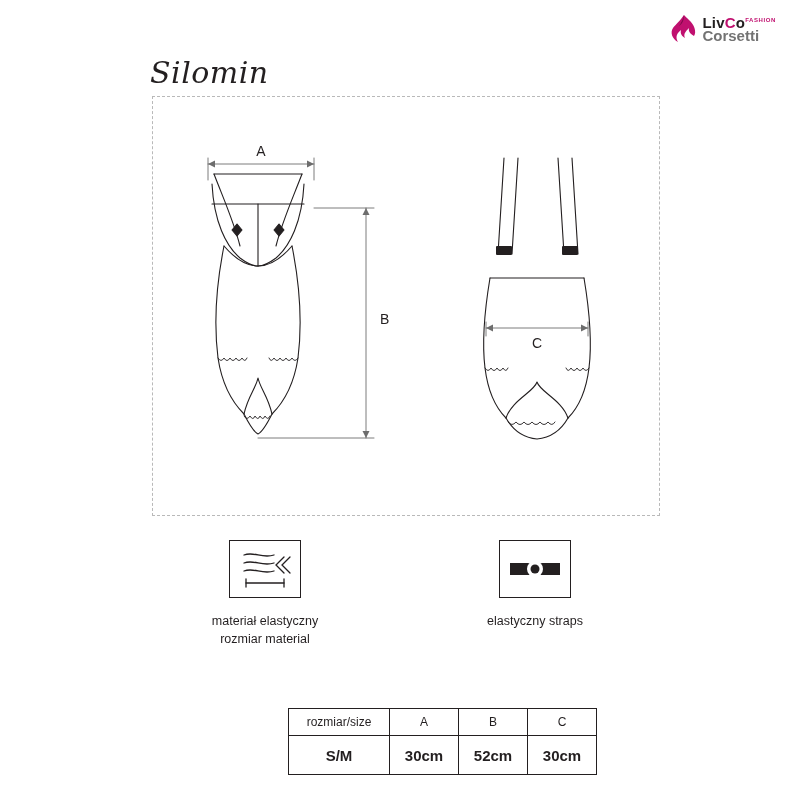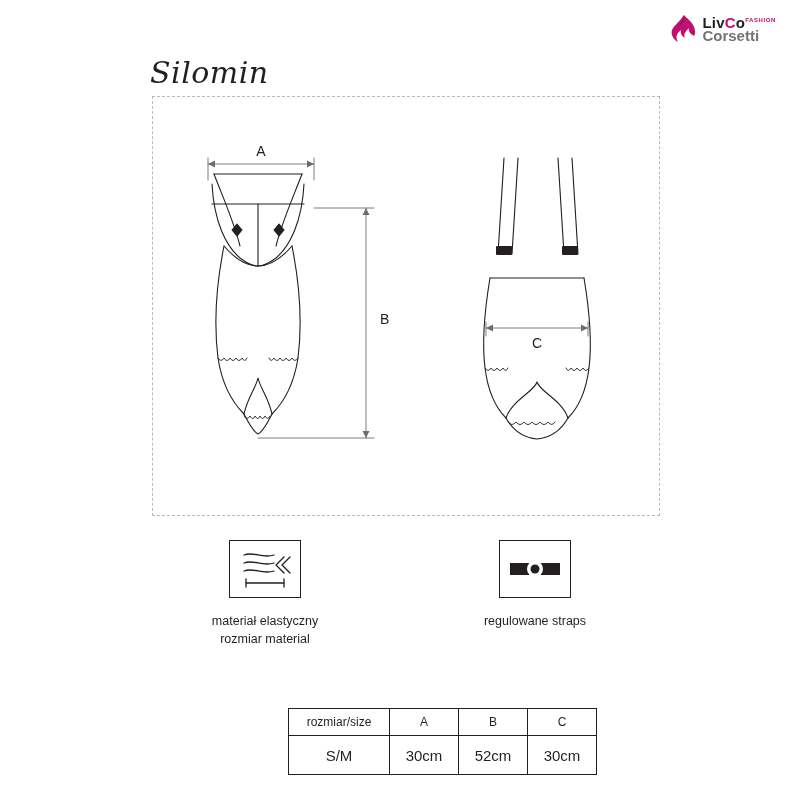--- a/index.html
+++ b/index.html
@@ -121,20 +121,21 @@
   }
   .size-table tr.head td {
     height: 26px;
     font-size: 12px;
     padding: 0 8px;
   }
   .size-table tr.row td {
     height: 38px;
     font-size: 15px;
     padding: 0 8px;
+    font-weight: bold;
   }
   .col-label { min-width: 84px; }
   .col-val { min-width: 52px; }
 </style>
 </head>
 <body>
 
 <div class="logo">
   <span class="logo-mark">
     <svg width="28" height="30" viewBox="0 0 28 30">
@@ -269,21 +270,21 @@
 
   <div class="feature">
     <div class="feature-box">
       <svg width="70" height="56" viewBox="0 0 70 56">
         <rect x="10" y="22" width="50" height="12" fill="#231f20"></rect>
         <circle cx="35" cy="28" r="8" fill="#ffffff"></circle>
         <circle cx="35" cy="28" r="4.5" fill="#231f20"></circle>
       </svg>
     </div>
     <div class="feature-caption">
-      <div>regulowane straps</div>
+      <div>elastyczny straps</div>
     </div>
   </div>
 
 </div>
 
 <table class="size-table">
   <tbody>
       <tr class="head">
     <td class="col-label">rozmiar/size</td>
     <td class="col-val">A</td>

